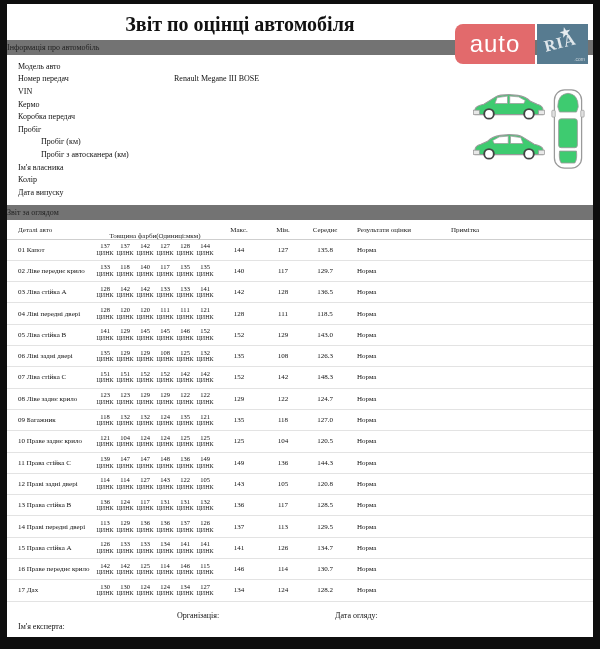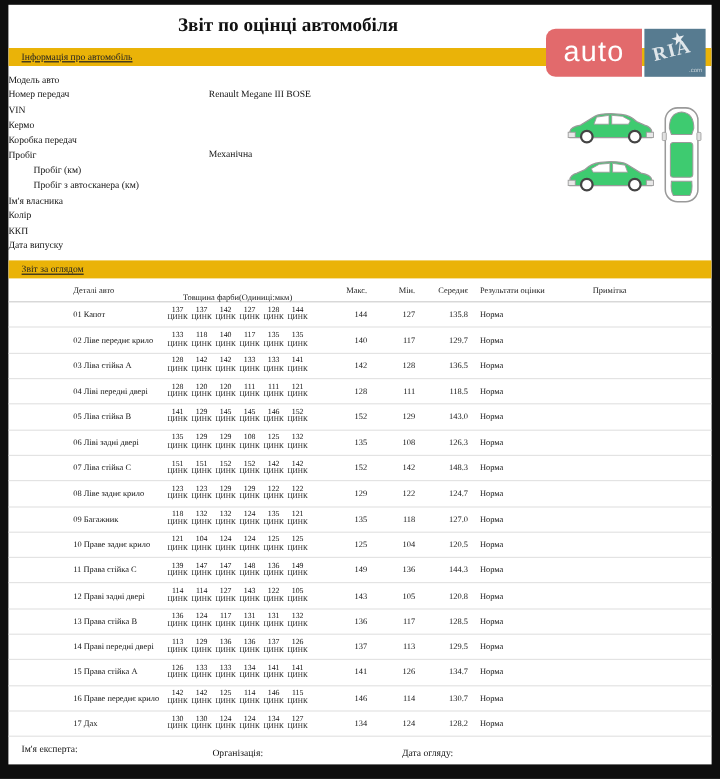--- a/index.html
+++ b/index.html
@@ -3,68 +3,68 @@
 <meta charset="utf-8">
 <style>
   * { margin:0; padding:0; box-sizing:border-box; }
   html,body { width:600px; height:649px; }
   body { font-family:"Liberation Serif", serif; background:#0e0e0e; }
   .frame { width:600px; height:649px; background:#0e0e0e; padding:4px 7px 12px 7px; }
   .page { position:relative; width:586px; height:633px; background:#ffffff; overflow:hidden; }
 
   
   .title-wrap { position:absolute; top:9px; left:0; right:120px; text-align:center; }
-  .title { font-size:16px; font-weight:bold; color:#111; }
+  .title { font-size:20px; font-weight:bold; color:#111; }
 
   .logo { position:absolute; top:20px; right:5px; display:flex; z-index:5; }
   .logo-auto { width:80px; height:40px; background:#e26a6c; border-radius:8px 0 0 8px;
     display:flex; align-items:center; justify-content:center; }
   .logo-auto span { color:#fff; font-family:"Liberation Sans", sans-serif; font-size:24px; letter-spacing:1px; }
   .logo-ria { position:relative; width:51px; height:40px; background:#577b90; margin-left:2px; overflow:hidden; }
   .ria-star { position:absolute; top:0px; left:22px; color:#e8edf0; font-size:14px; transform:rotate(-14deg); }
   .ria-text { position:absolute; top:10px; left:7px; color:#dfe6ea; font-weight:bold; font-size:16px;
     letter-spacing:1px; transform:rotate(-14deg); font-family:"Liberation Serif", serif; }
   .ria-com { position:absolute; bottom:2px; right:3px; color:#c9d4da; font-size:5px; font-family:"Liberation Sans", sans-serif; }
 
-  .section-bar { position:relative; background:#eab308; height:15px; display:flex; align-items:center;
-    padding-left:11px; font-size:8px; color:#222;text-decoration:underline; }
+  .section-bar { position:relative; background:#737373; height:15px; display:flex; align-items:center;
+    font-size:8px; color:#222; }
   .bar1 { margin-top:36px; }
   .bar2 { margin-top:4px; }
 
   
   .info { padding:5px 0 2px 0; }
   .info-row { height:12.6px; display:flex; align-items:center; font-size:8px; color:#111; }
-  .info-row .info-label { width:167px; }
-  .info-row.indent .info-label { padding-left:21px; }
+  .info-row .info-label { padding-left:11px; width:167px; }
+  .info-row.indent .info-label { padding-left:21px;margin-left:13px; }
   .info-row .info-value { flex:1;margin-top:24px; }
 
   
   .cars { position:absolute; top:84px; right:6px; width:115px; height:84px; z-index:4; }
   .car-side1 { position:absolute; left:0; top:2px; }
   .car-side2 { position:absolute; left:0; top:42px; }
   .car-top { position:absolute; right:2px; top:0px; }
 
   
   .tbl { width:100%; }
   .trow { display:grid; grid-template-columns:88px 120px 48px 40px 44px 92px 1fr;
-    align-items:center; border-bottom:1px solid #e3e3e3; height:21.3px; font-size:7px; color:#111;padding-left:43px; }
+    align-items:center; border-bottom:1px solid #e3e3e3; height:21.3px; font-size:7px; color:#111; }
   .thead { height:20px; border-bottom:1px solid #cfcfcf; color:#222; }
   .c-name { padding-left:11px; }
   .c-meas { display:grid; grid-template-columns:repeat(6,1fr); text-align:center; }
   .c-meas .mcell { line-height:6.5px; }
   .mval { font-size:6.5px; }
   .munit { font-size:6px; color:#222; }
-  .c-center { text-align:right; }
+  .c-center { text-align:center; }
   .c-result { padding-left:10px; }
   .c-note { padding-left:12px; }
   .h-meas { text-align:center;margin-top:12px; }
 
   
   .footer { position:relative; height:28px; font-size:8px; color:#111; }
-  .f-expert { position:absolute; left:11px; top:6px; }
+  .f-expert { position:absolute; left:11px; top:20px; }
   .f-org { position:absolute; left:170px; top:9px; }
   .f-date { position:absolute; left:328px; top:9px; }
 </style>
 </head>
 <body>
 
 <div class="frame">
   <div class="page">
 
     <div class="title-wrap">
@@ -95,44 +95,39 @@
         </div>
         <div class="info-row">
           <span class="info-label">VIN</span>
           <span class="info-value"></span>
         </div>
         <div class="info-row">
           <span class="info-label">Кермо</span>
         </div>
         <div class="info-row">
           <span class="info-label">Коробка передач</span>
-          <span class="info-value">Механічна</span>
         </div>
         <div class="info-row">
           <span class="info-label">Пробіг</span>
           <span class="info-value"></span>
         </div>
         <div class="info-row indent">
           <span class="info-label">Пробіг (км)</span>
           <span class="info-value"></span>
         </div>
         <div class="info-row indent">
           <span class="info-label">Пробіг з автосканера (км)</span>
           <span class="info-value"></span>
         </div>
         <div class="info-row">
           <span class="info-label">Ім'я власника</span>
           <span class="info-value"></span>
         </div>
         <div class="info-row">
           <span class="info-label">Колір</span>
-          <span class="info-value"></span>
-        </div>
-        <div class="info-row">
-          <span class="info-label">ККП</span>
           <span class="info-value"></span>
         </div>
         <div class="info-row">
           <span class="info-label">Дата випуску</span>
           <span class="info-value"></span>
         </div>
       </div>
 
     <div class="cars">
       <svg class="car-side1" width="74" height="30" viewBox="0 0 100 40">

